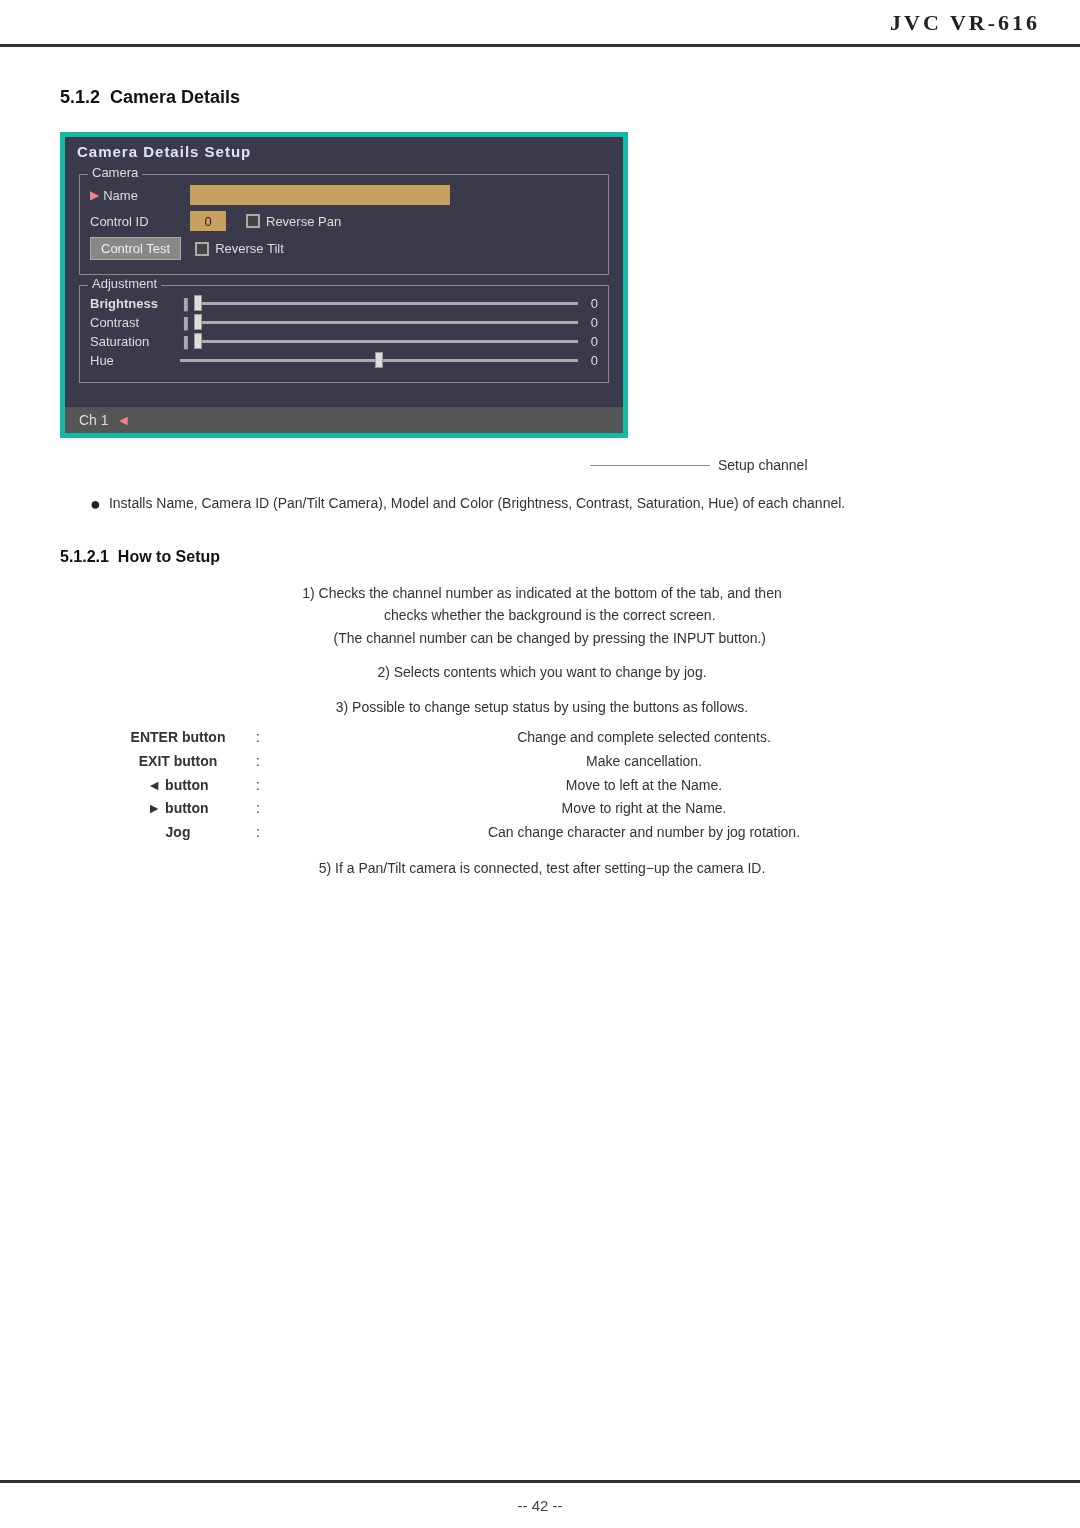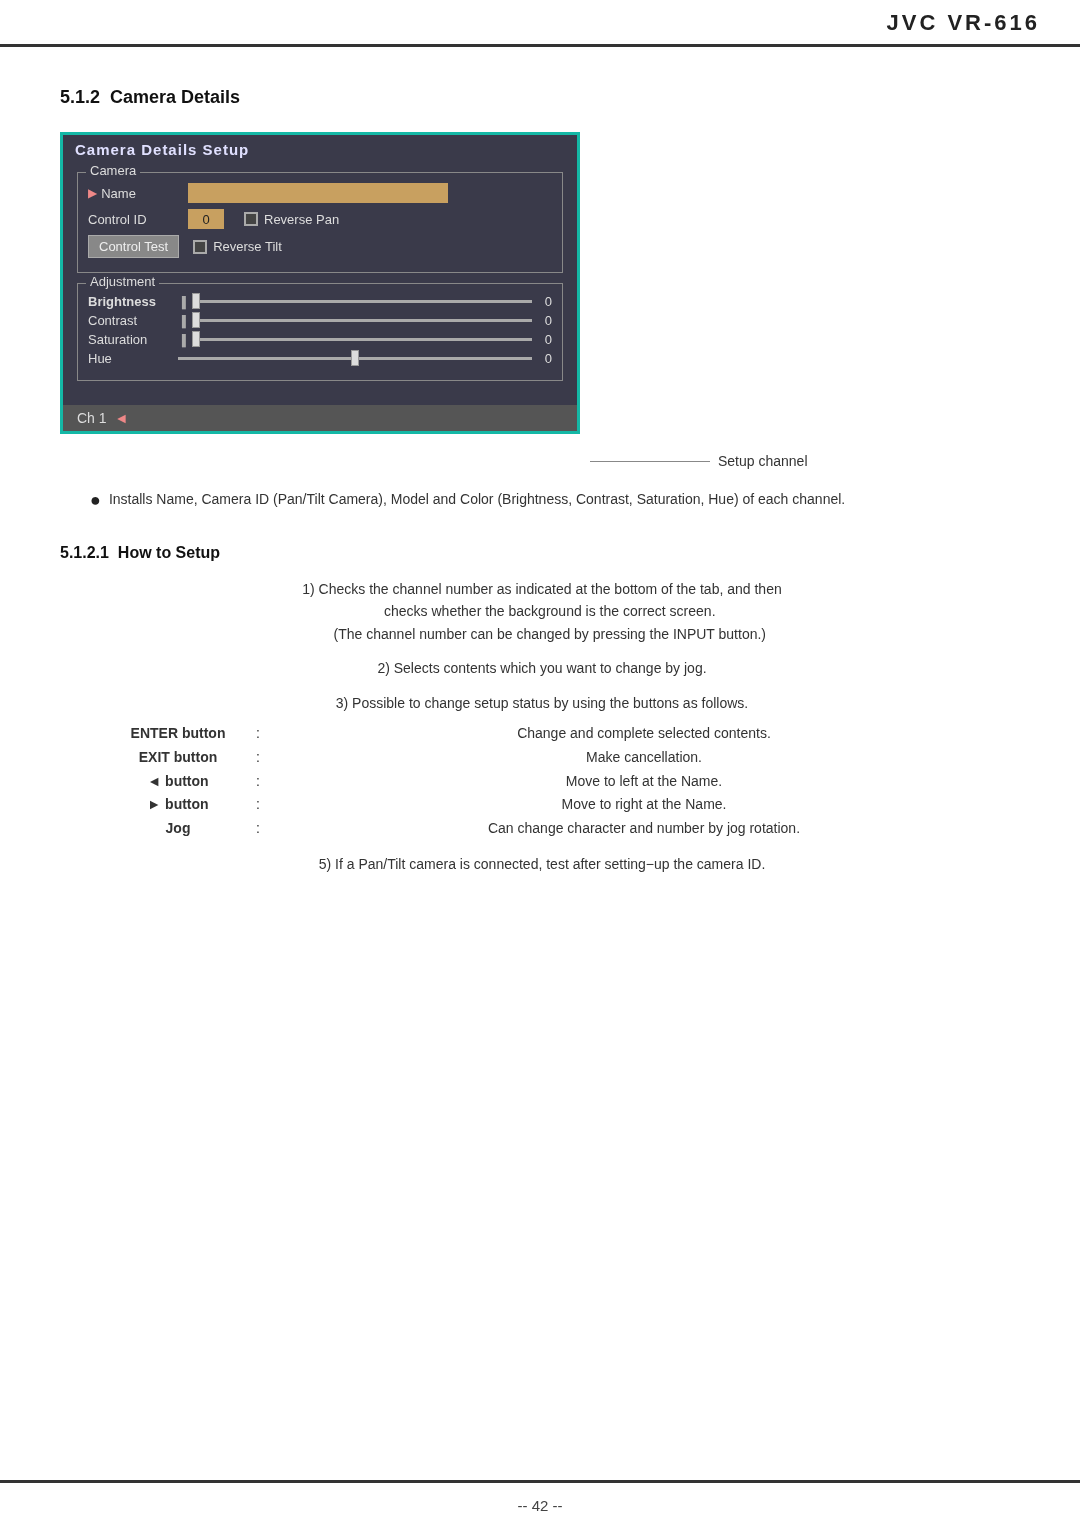--- a/index.html
+++ b/index.html
@@ -12,20 +12,21 @@
       color: #222;
     }
 
     
     .top-bar {
       border-bottom: 3px solid #333;
       padding: 10px 40px 8px 40px;
       display: flex;
       justify-content: flex-end;
       align-items: center;
+      font-family: Liberation Serif, serif;
     }
     .brand-title {
       font-size: 22px;
       font-weight: bold;
       letter-spacing: 3px;
       color: #222;
     }
 
     
     .bottom-bar {
@@ -48,22 +49,22 @@
     
     .section-heading {
       font-size: 18px;
       font-weight: bold;
       margin-bottom: 24px;
       color: #111;
     }
 
     
     .camera-setup-box {
-      border: 3px solid #14b8a6;
-      width: 520px;
+      border: 5px solid #14b8a6;
+      width: 568px;
       background: #3a3a4a;
       margin-bottom: 30px;
     }
     .camera-setup-title {
       background: #3a3a4a;
       color: #e0e0ff;
       font-size: 15px;
       font-weight: bold;
       padding: 6px 12px;
       letter-spacing: 1px;

